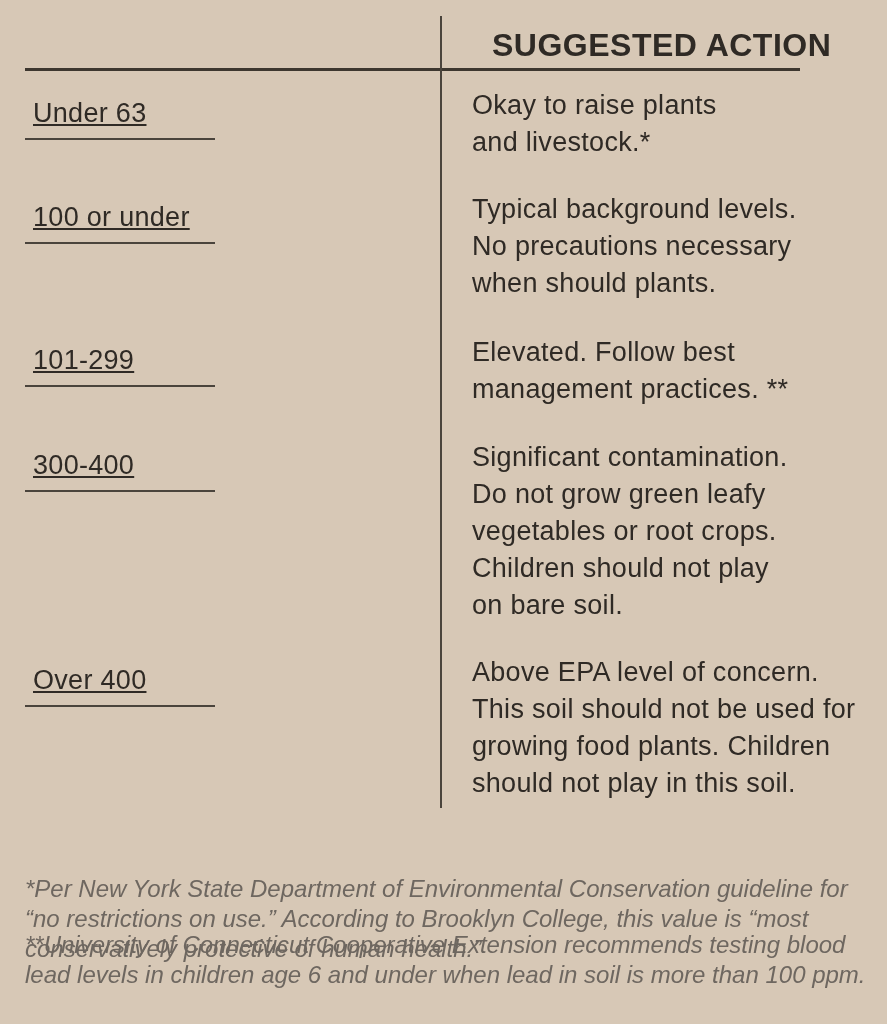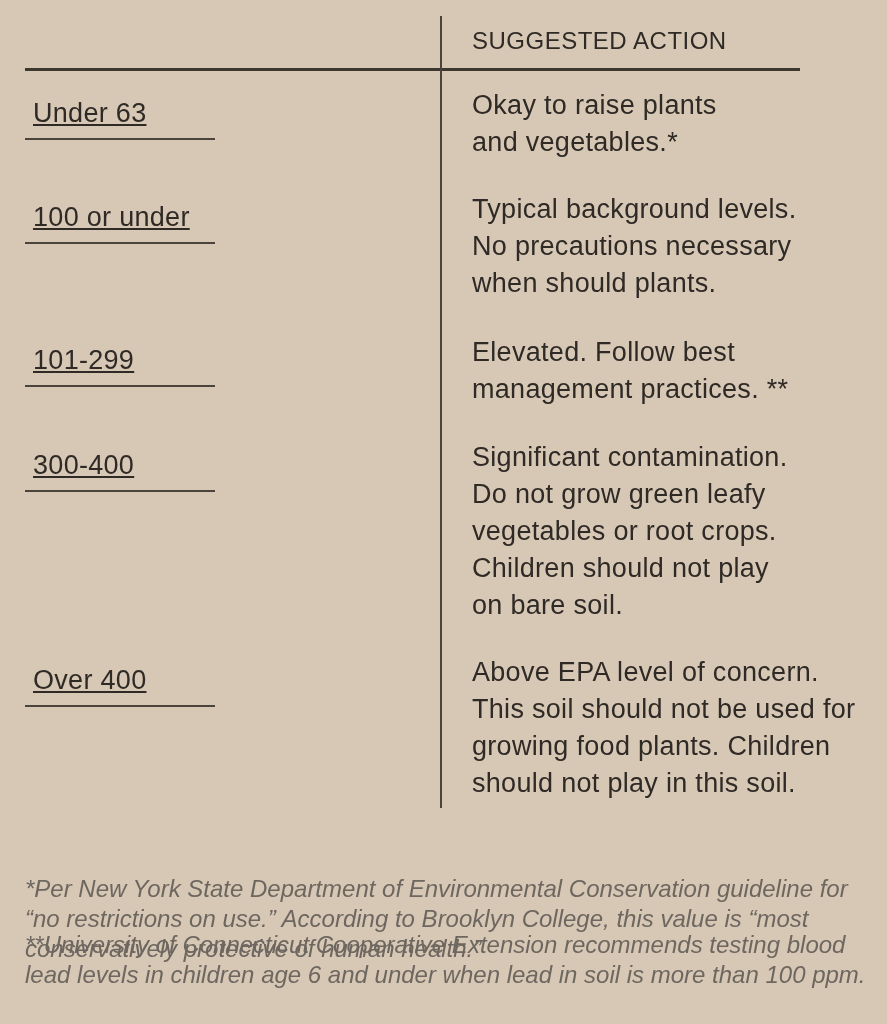--- a/index.html
+++ b/index.html
@@ -28,24 +28,24 @@
     letter-spacing: 0.3px;
   }
   .col1-head .subtitle {
     font-size: 22px;
     font-style: italic;
     font-weight: 400;
     margin-left: 6px;
   }
   .col2-head {
     position: absolute;
-    left: 472px;
+    left: 492px;
     top: 27px;
-    font-size: 24px;
-    font-weight: normal;
+    font-size: 32px;
+    font-weight: bold;
     letter-spacing: 0.5px;
     white-space: nowrap;
   }
   .header-rule {
     position: absolute;
     left: 25px;
     top: 68px;
     width: 775px;
     height: 3px;
     background: #3d372f;
@@ -126,21 +126,21 @@
 
   <div class="col2-head">SUGGESTED ACTION</div>
 
   <div class="header-rule"></div>
   <div class="v-divider"></div>
 
   <div class="row row-1">
     <div class="level">Under 63</div>
     <div class="level-underline"></div>
     <div class="action">Okay to raise plants
-and vegetables.*</div>
+and livestock.*</div>
   </div>
 
   <div class="row row-2">
     <div class="level">100 or under</div>
     <div class="level-underline"></div>
     <div class="action">Typical background levels.
 No precautions necessary
 when should plants.</div>
   </div>
 

